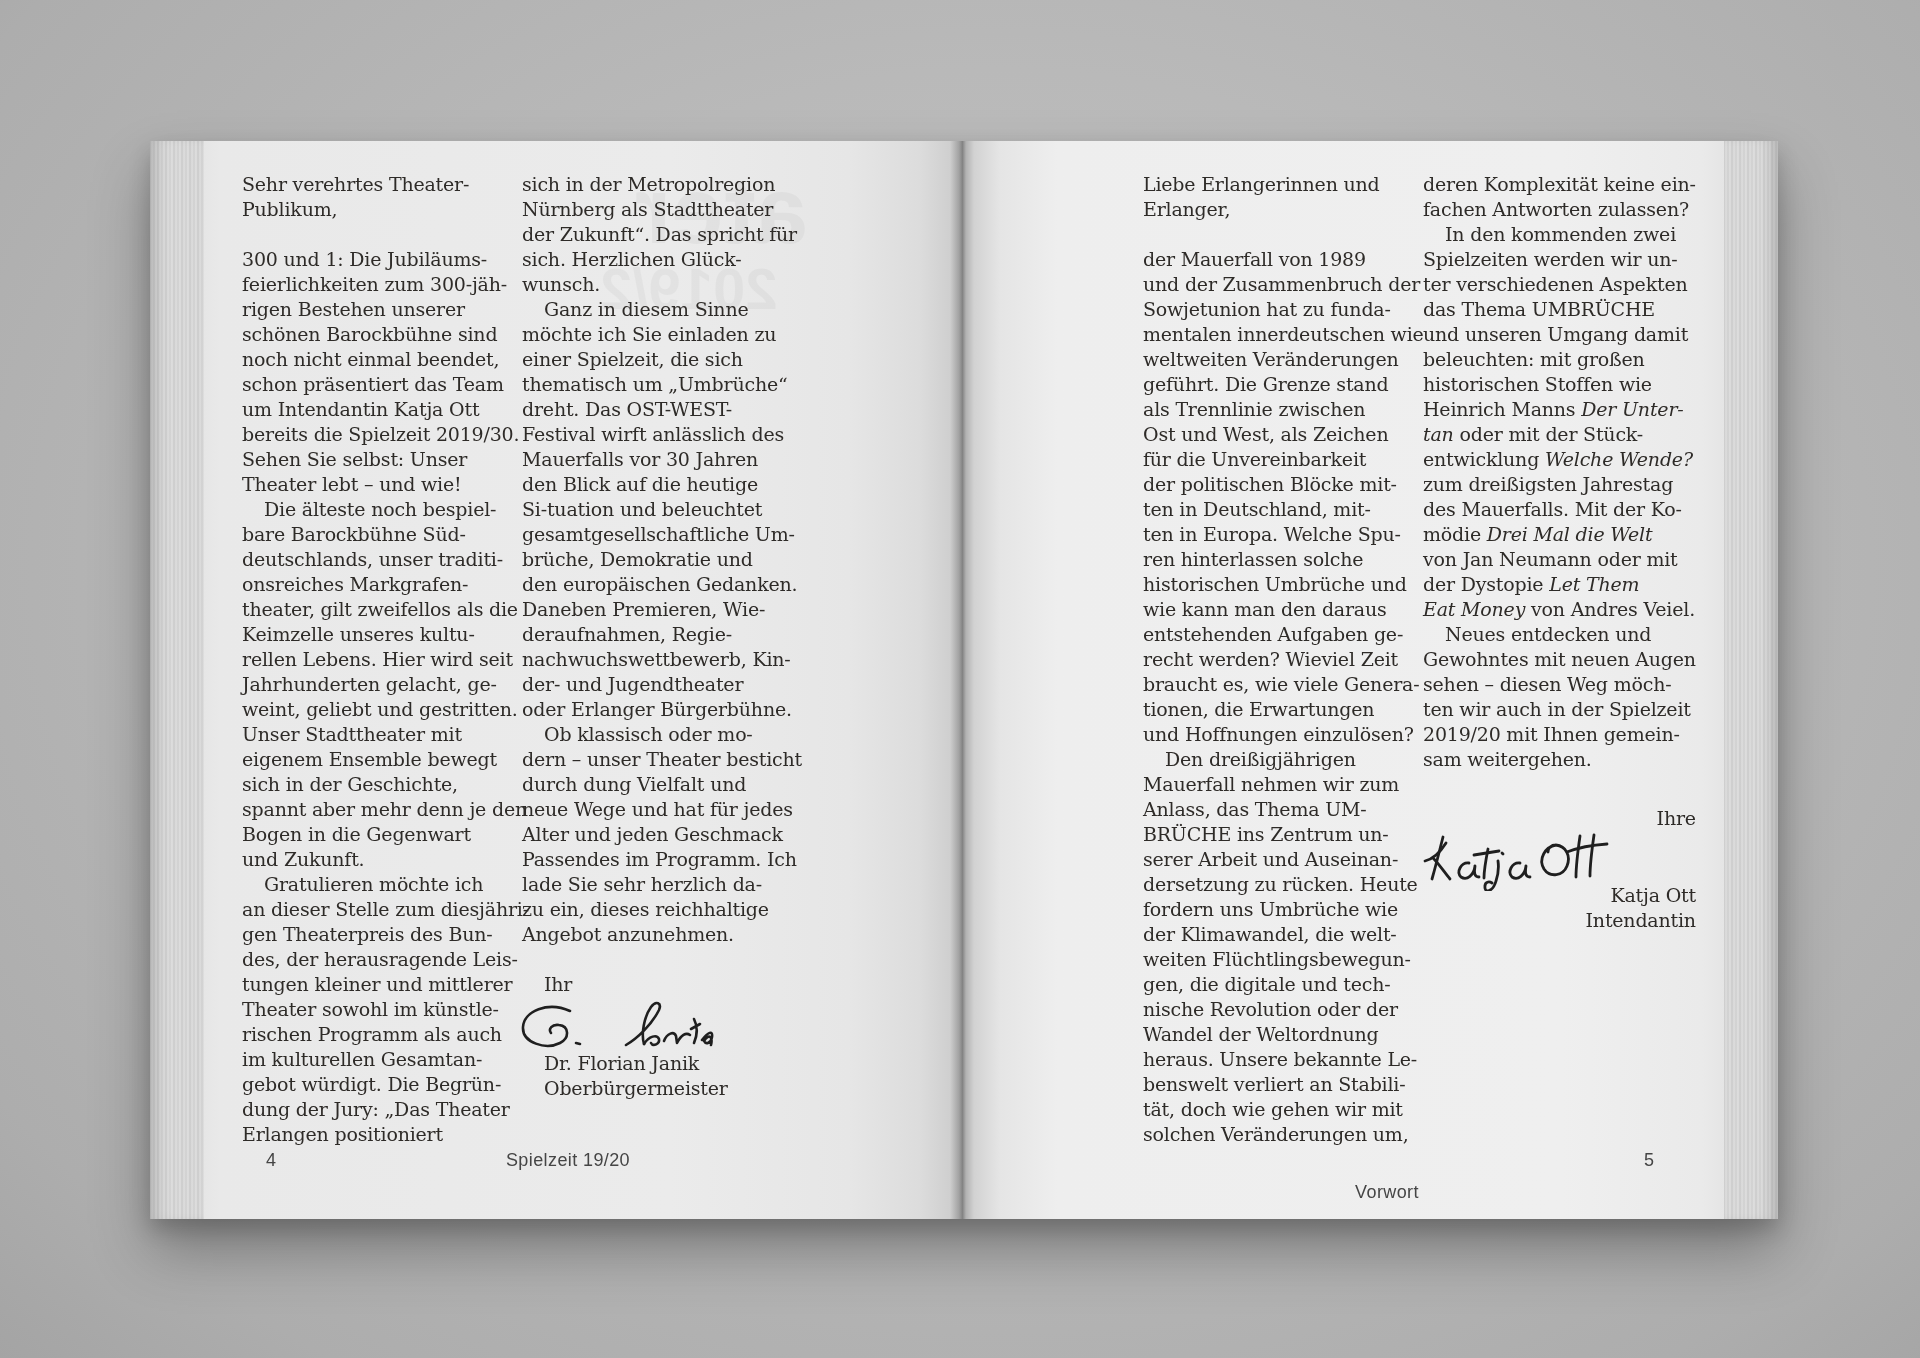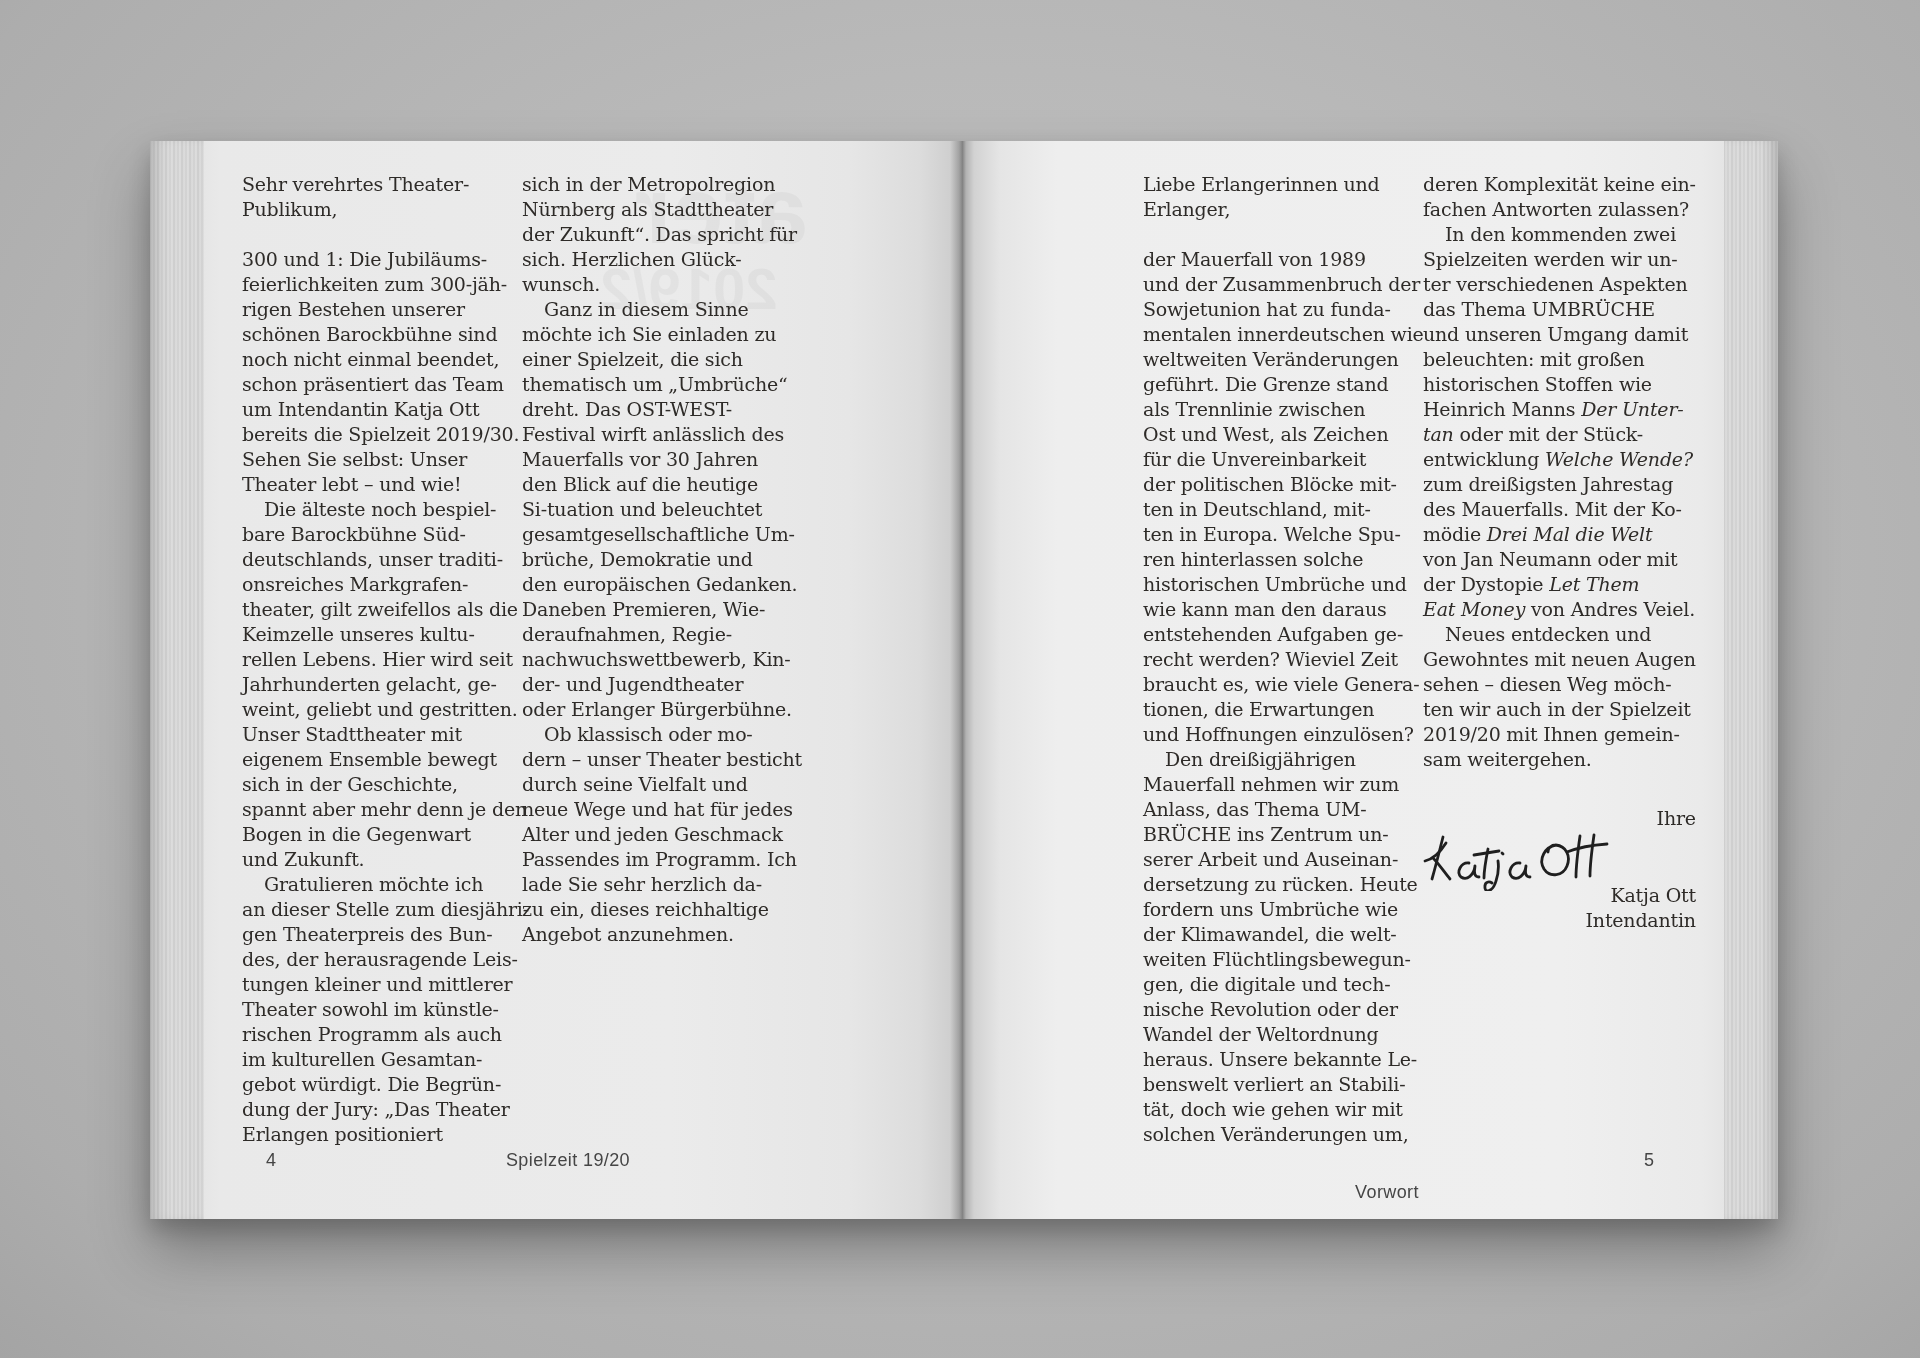--- a/index.html
+++ b/index.html
@@ -130,28 +130,42 @@
           <div class="line">gesamtgesellschaftliche Um-</div>
           <div class="line">brüche, Demokratie und</div>
           <div class="line">den europäischen Gedanken.</div>
           <div class="line">Daneben Premieren, Wie-</div>
           <div class="line">deraufnahmen, Regie-</div>
           <div class="line">nachwuchswettbewerb, Kin-</div>
           <div class="line">der- und Jugendtheater</div>
           <div class="line">oder Erlanger Bürgerbühne.</div>
           <div class="line indent">Ob klassisch oder mo-</div>
           <div class="line">dern – unser Theater besticht</div>
-          <div class="line">durch seine Vielfalt und</div>
+          <div class="line">durch dung Vielfalt und</div>
           <div class="line">neue Wege und hat für jedes</div>
           <div class="line">Alter und jeden Geschmack</div>
           <div class="line">Passendes im Programm. Ich</div>
           <div class="line">lade Sie sehr herzlich da-</div>
           <div class="line">zu ein, dieses reichhaltige</div>
           <div class="line">Angebot anzunehmen.</div>
         </div>
+      <div class="closing closing-left">
+        <div class="salutation">Ihr</div>
+        <svg class="sig sig-janik" width="200" height="54" viewBox="0 0 200 54">
+          <path stroke-width="2.6" d="M56,14 C34,4 10,14 9,30 C8,46 32,53 46,46 C56,41 55,29 45,28 C38,27 34,32 37,36"></path>
+          <path stroke-width="2.6" d="M62,46 l4,1"></path>
+          <path stroke-width="2.6" d="M112,48 C124,41 138,27 145,13 C148,6 142,3 137,10 C130,20 127,37 130,47"></path>
+          <path stroke-width="2.6" d="M130,47 C135,39 143,37 145,42 C146,47 139,50 137,46"></path>
+          <path stroke-width="2.6" d="M150,44 C153,36 160,34 162,39 L163,46 C167,38 172,35 176,38"></path>
+          <path stroke-width="2.6" d="M180,22 C184,30 183,39 180,46 M177,32 L186,27"></path>
+          <path stroke-width="2.6" d="M188,43 C194,35 199,33 198,40 C197,46 192,48 190,44 C195,36 199,40 197,48"></path>
+        </svg>
+        <div class="name">Dr. Florian Janik</div>
+        <div class="role">Oberbürgermeister</div>
+      </div>
     </div>
 
     <div class="col col-r1">
         <div class="line">Liebe Erlangerinnen und</div>
         <div class="line">Erlanger,</div>
         <div class="line gap"></div>
         <div class="line">der Mauerfall von 1989</div>
         <div class="line">und der Zusammenbruch der</div>
         <div class="line">Sowjetunion hat zu funda-</div>
         <div class="line">mentalen innerdeutschen wie</div>

